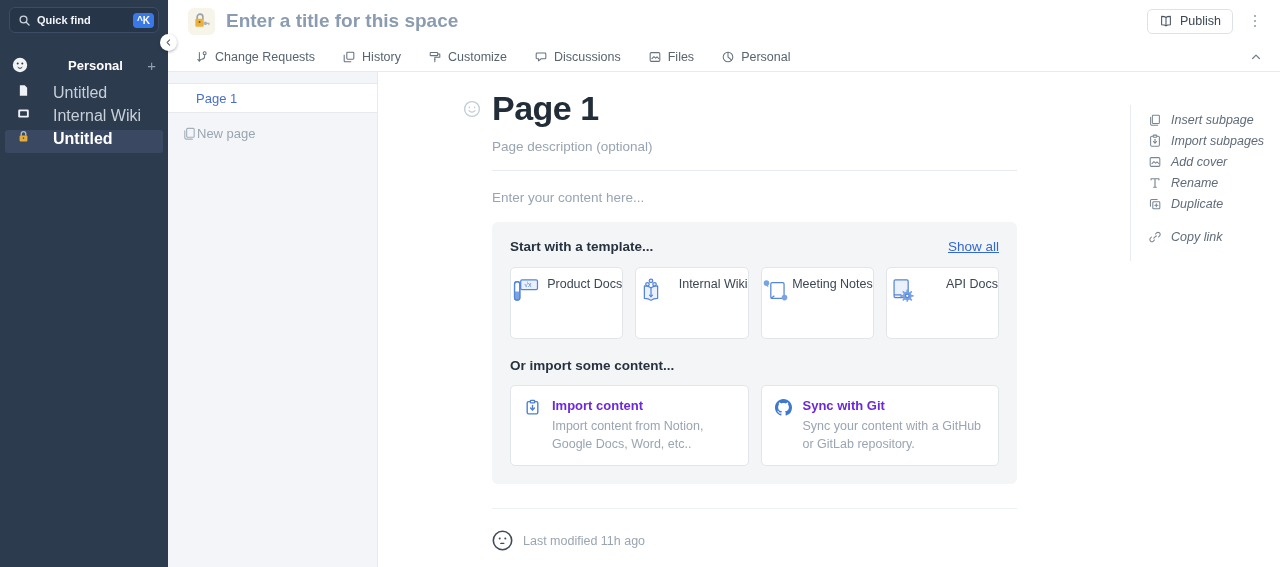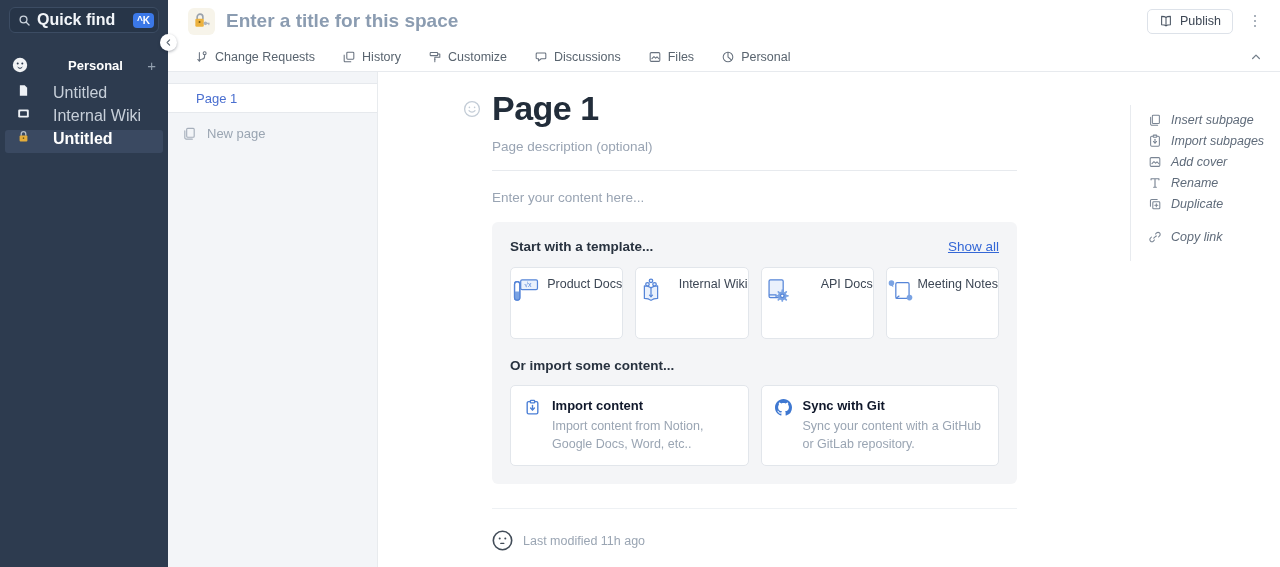--- a/index.html
+++ b/index.html
@@ -4,21 +4,21 @@
 <style>
   * { margin:0; padding:0; box-sizing:border-box; }
   html,body { width:1280px; height:567px; overflow:hidden; background:#fff;
     font-family:"Liberation Sans","DejaVu Sans",sans-serif; }
   .app { width:1280px; height:567px; display:flex; position:relative; }
 
   
   .lsidebar { width:168px; min-width:168px; background:#2d3b4f; color:#e8edf3; padding-top:7px; }
   .search { margin:0 9px; height:26px; background:#273548; border:1px solid #3c4c63; border-radius:6px;
     display:flex; align-items:center; padding:0 4px 0 8px; gap:6px; cursor:pointer; }
-  .search .s-ph { flex:1; font-size:16px; font-weight:700; color:#f2f5f9; }
+  .search .s-ph { flex:1; font-size:11px; font-weight:700; color:#f2f5f9; }
   .search .kbd { background:#3b78e7; color:#fff; font-size:10px; font-weight:700; border-radius:4px;
     padding:2px 4px; line-height:1.1; }
   .sect { display:flex; align-items:center; gap:8px; padding:0 12px; margin-top:21px; height:22px; }
   .sect .sect-label { flex:1; font-size:13px; font-weight:700; color:#fff;margin-left:32px; }
   .sect .plus { color:#93a0af; font-size:15px; font-weight:400; cursor:pointer; line-height:1; }
   .nav { margin-top:8px; }
   .nav-item { display:flex; align-items:flex-start; gap:23px; height:23px; padding:0 12px; margin:0 5px;
     border-radius:3px; color:#c7cfd9; font-size:16px; cursor:pointer; }
   .nav-item.sel { background:#3a4961; color:#fff; font-weight:700; }
   .nav-item svg { flex:none; }
@@ -41,21 +41,21 @@
   .tabs .spacer { flex:1; }
   .tabs-collapse { color:#727d89; cursor:pointer; display:flex; }
 
   .content-row { flex:1; display:flex; min-height:0; }
 
   
   .psidebar { width:210px; min-width:210px; background:#f3f5f8; border-right:1px solid #e8ebee; }
   .page-item { margin-top:11px; height:30px; background:#fff; border-top:1px solid #e6e9ed;
     border-bottom:1px solid #e6e9ed; display:flex; align-items:center; padding:0 28px;
     font-size:13px; color:#4a6fd0; cursor:pointer; }
-  .newpage { margin-top:13px; display:flex; align-items:center; gap:10px; padding:0 14px;
+  .newpage { margin-top:13px; display:flex; align-items:center; padding:0 14px;
     font-size:13px; color:#9aa5b2; cursor:pointer; }
   .newpage svg { color:#a6afbb; }
 
   
   .main { flex:1; min-width:0; position:relative; }
   .doc { margin:17px 0 0 85px; width:554px; }
   .doc-head { display:flex; align-items:center; gap:11px; }
   .emoji-btn { display:flex; cursor:pointer; }
   .doc-title { font-size:34px; font-weight:800; color:#222d3a; letter-spacing:-0.5px; }
   .doc-body { margin-left:29px; }
@@ -69,21 +69,21 @@
   .showall { font-size:13.5px; color:#3467d6; text-decoration:underline; cursor:pointer; }
   .tcards { margin-top:13px; display:grid; grid-template-columns:repeat(4,1fr); gap:12px; }
   .tcard { background:#fff; border:1px solid #e2e6eb; border-radius:5px; height:72px; padding:9px 0;
     display:flex; flex-direction:row; justify-content:space-between; cursor:pointer; }
   .tcard .tlabel { font-size:12.5px; color:#3c4654; }
   .imp-title { margin-top:19px; font-size:13.5px; font-weight:700; color:#28323f; }
   .icards { margin-top:12px; display:grid; grid-template-columns:repeat(2,1fr); gap:12px; }
   .icard { background:#fff; border:1px solid #e2e6eb; border-radius:5px; padding:12px 13px;
     display:flex; gap:11px; cursor:pointer; }
   .icard .ic-icon { flex:none; margin-top:1px; }
-  .icard .ic-title { font-size:13px; font-weight:700; color:#0f172a; }
+  .icard .ic-title { font-size:13px; font-weight:700; color:#6d28d9; }
   .icard .ic-desc { margin-top:4px; font-size:12.5px; color:#9aa5b3; line-height:1.45; }
 
   .hr2 { margin-top:24px; border-top:1px solid #eef1f4; }
   .doc-footer { margin-top:21px; display:flex; align-items:center; gap:10px; }
   .doc-footer .lm { font-size:12.5px; color:#9aa5b3; }
 
   
   .actions { width:150px; min-width:150px; padding-top:33px; }
   .actions-list { border-left:1px solid #e8ebef; padding:4px 0 14px 17px;font-style:italic; }
   .action { display:flex; align-items:center; gap:9px; height:21px; font-size:12.5px; color:#5f6b7a;
@@ -289,42 +289,42 @@
                       <circle cx="13" cy="8" r="2" fill="#eaf1fc"></circle>
                       <circle cx="21" cy="8" r="2" fill="#eaf1fc"></circle>
                       <path d="M17 12c-2.2-1.8-4.8-2.2-7.5-2.2V24c2.7 0 5.3.4 7.5 2.2 2.2-1.8 4.8-2.2 7.5-2.2V9.8c-2.7 0-5.3.4-7.5 2.2z" fill="#eaf1fc"></path>
                       <path d="M17 12v10"></path>
                       <path d="M15.3 20.3L17 22l1.7-1.7"></path>
                     </svg>
                   <span class="tlabel">Internal Wiki</span>
                 </div>
                 <div class="tcard">
                   <svg width="30" height="27" viewBox="0 0 34 30" fill="none" stroke="#5585d8" stroke-width="1.4" stroke-linejoin="round">
+                      <rect x="10" y="6" width="15" height="18" rx="1.5" fill="#fff"></rect>
+                      <path d="M10 24l4-3"></path>
+                      <g fill="#7aa3e3" stroke="none">
+                        <path d="M5 3.5a3.2 3.2 0 013.2 3.2c0 1.1-.5 2-1.3 2.6l.3 2-2-1.4A3.2 3.2 0 015 3.5z"></path>
+                        <circle cx="25.5" cy="23" r="3.2"></circle>
+                      </g>
+                    </svg>
+                  <span class="tlabel">Meeting Notes</span>
+                </div>
+                <div class="tcard">
+                  <svg width="30" height="27" viewBox="0 0 34 30" fill="none" stroke="#5585d8" stroke-width="1.4" stroke-linejoin="round">
                       <rect x="8" y="3" width="16" height="20" rx="1.5" fill="#eaf1fc"></rect>
                       <path d="M8 20h8v3" fill="none"></path>
                       <g fill="#7aa3e3" stroke="none">
                         <circle cx="23" cy="21" r="5"></circle>
                         <g stroke="#7aa3e3" stroke-width="2" stroke-linecap="round">
                           <path d="M23 14.6v1.6M23 25.2v1.6M16.6 21h1.6M27.8 21h1.6M18.5 16.5l1.1 1.1M26.4 24.4l1.1 1.1M27.5 16.5l-1.1 1.1M19.6 24.4l-1.1 1.1"></path>
                         </g>
                       </g>
                       <circle cx="23" cy="21" r="2" fill="#fff"></circle>
                     </svg>
                   <span class="tlabel">API Docs</span>
-                </div>
-                <div class="tcard">
-                  <svg width="30" height="27" viewBox="0 0 34 30" fill="none" stroke="#5585d8" stroke-width="1.4" stroke-linejoin="round">
-                      <rect x="10" y="6" width="15" height="18" rx="1.5" fill="#fff"></rect>
-                      <path d="M10 24l4-3"></path>
-                      <g fill="#7aa3e3" stroke="none">
-                        <path d="M5 3.5a3.2 3.2 0 013.2 3.2c0 1.1-.5 2-1.3 2.6l.3 2-2-1.4A3.2 3.2 0 015 3.5z"></path>
-                        <circle cx="25.5" cy="23" r="3.2"></circle>
-                      </g>
-                    </svg>
-                  <span class="tlabel">Meeting Notes</span>
                 </div>
               </div>
 
               <div class="imp-title">Or import some content...</div>
               <div class="icards">
                 <div class="icard">
                   <svg class="ic-icon" width="17" height="17" viewBox="0 0 16 16" fill="none" stroke="#4b7fd6" stroke-width="1.3" stroke-linecap="round" stroke-linejoin="round">
                       <rect x="3" y="2.5" width="10" height="11.5" rx="1.3"></rect>
                       <rect x="6" y="1.3" width="4" height="2.4" rx="0.6" fill="#fff"></rect>
                       <path d="M8 6v4.2"></path>

